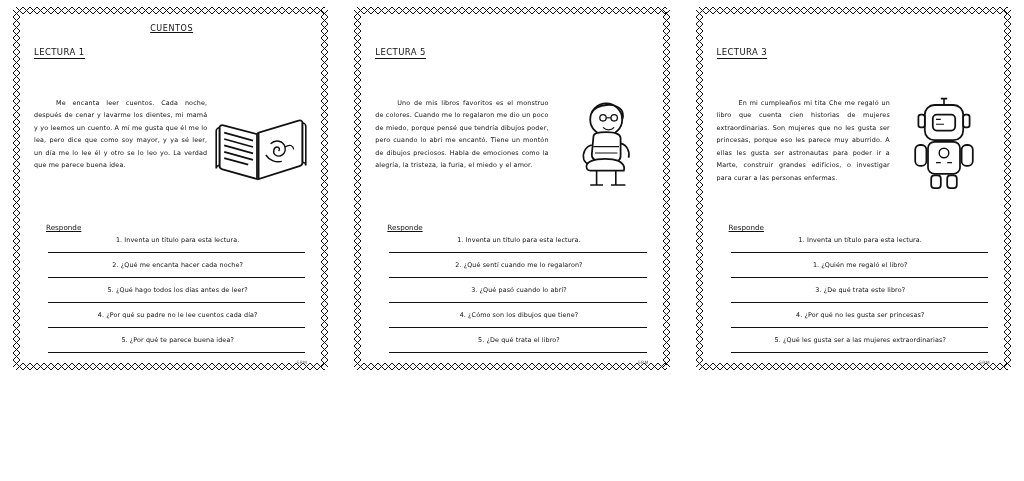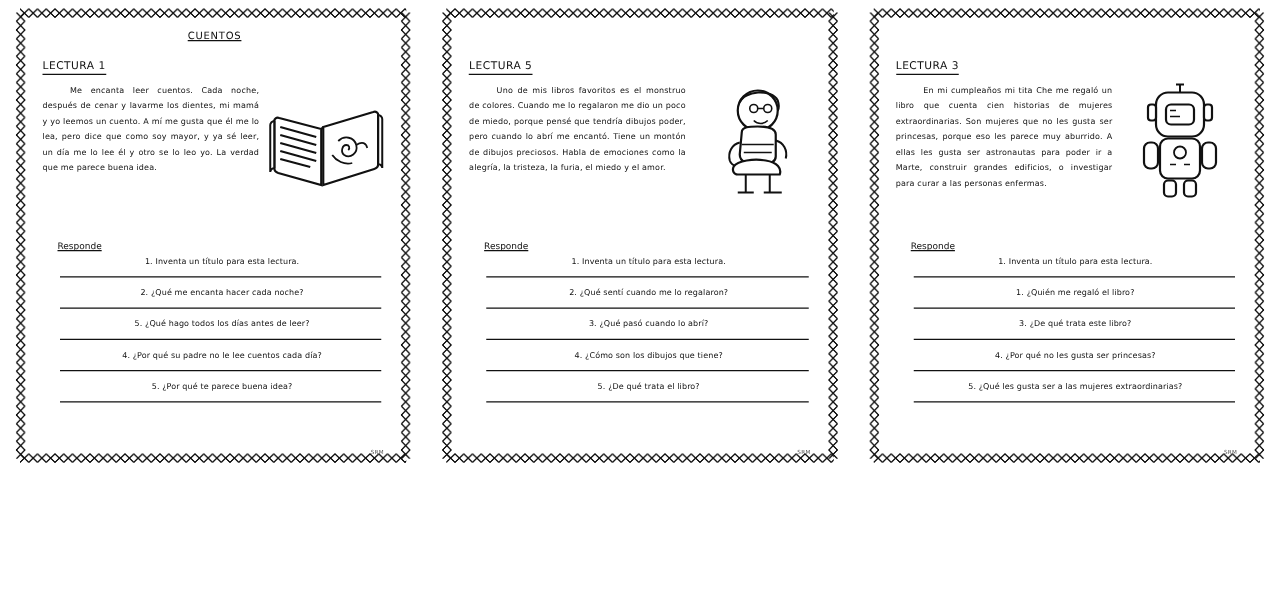--- a/index.html
+++ b/index.html
@@ -87,20 +87,21 @@
     border-bottom: 1px solid #111;
     display: inline-block;
     padding-bottom: 1px;
     margin-bottom: 6px;
     letter-spacing: 0.4px;
     text-align: right;
   }
   .passage-wrap {
     position: relative;
     min-height: 120px;
+    margin-top: 32px;
   }
   .illustration {
     float: right;
     width: 96px;
     height: 96px;
     margin: 0 0 2px 6px;
     shape-outside: margin-box;
   }
   .illustration svg { display: block; }
   .passage {

